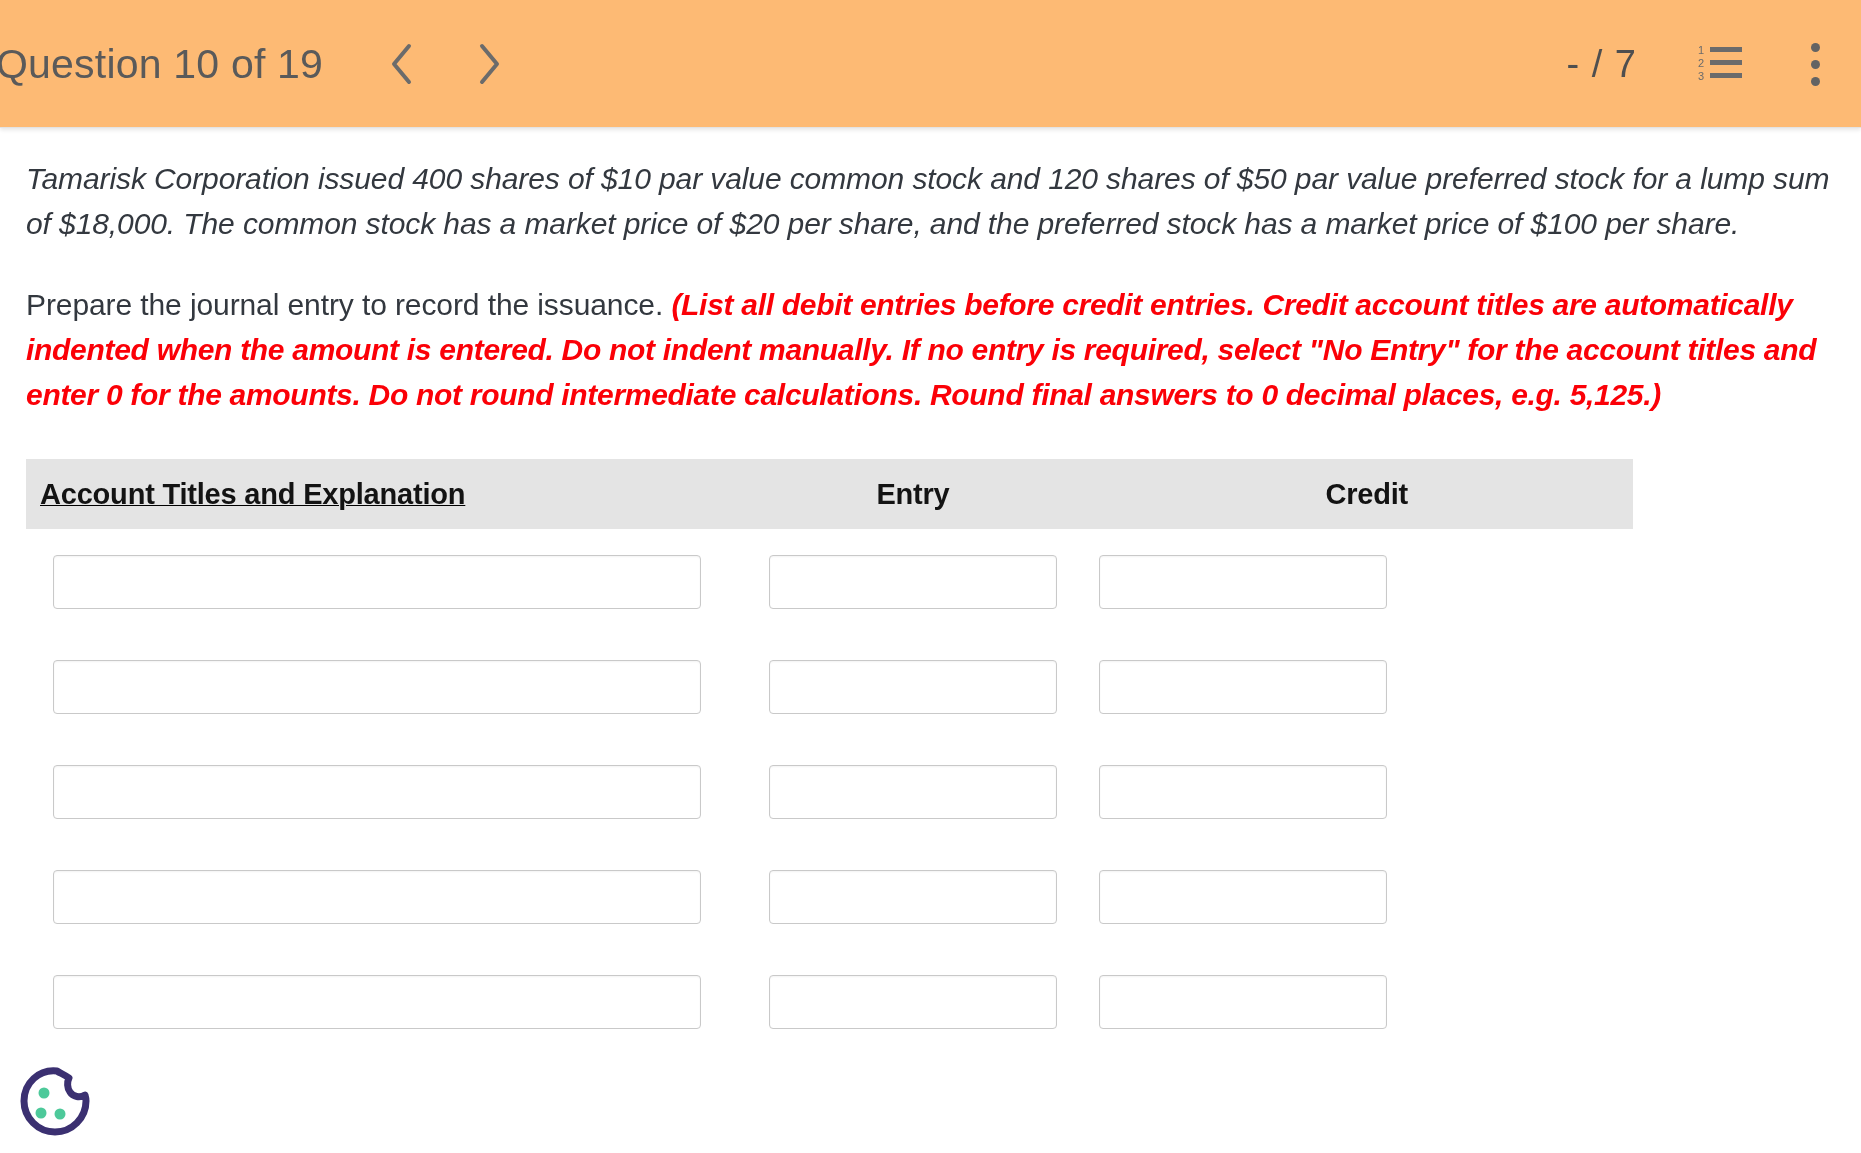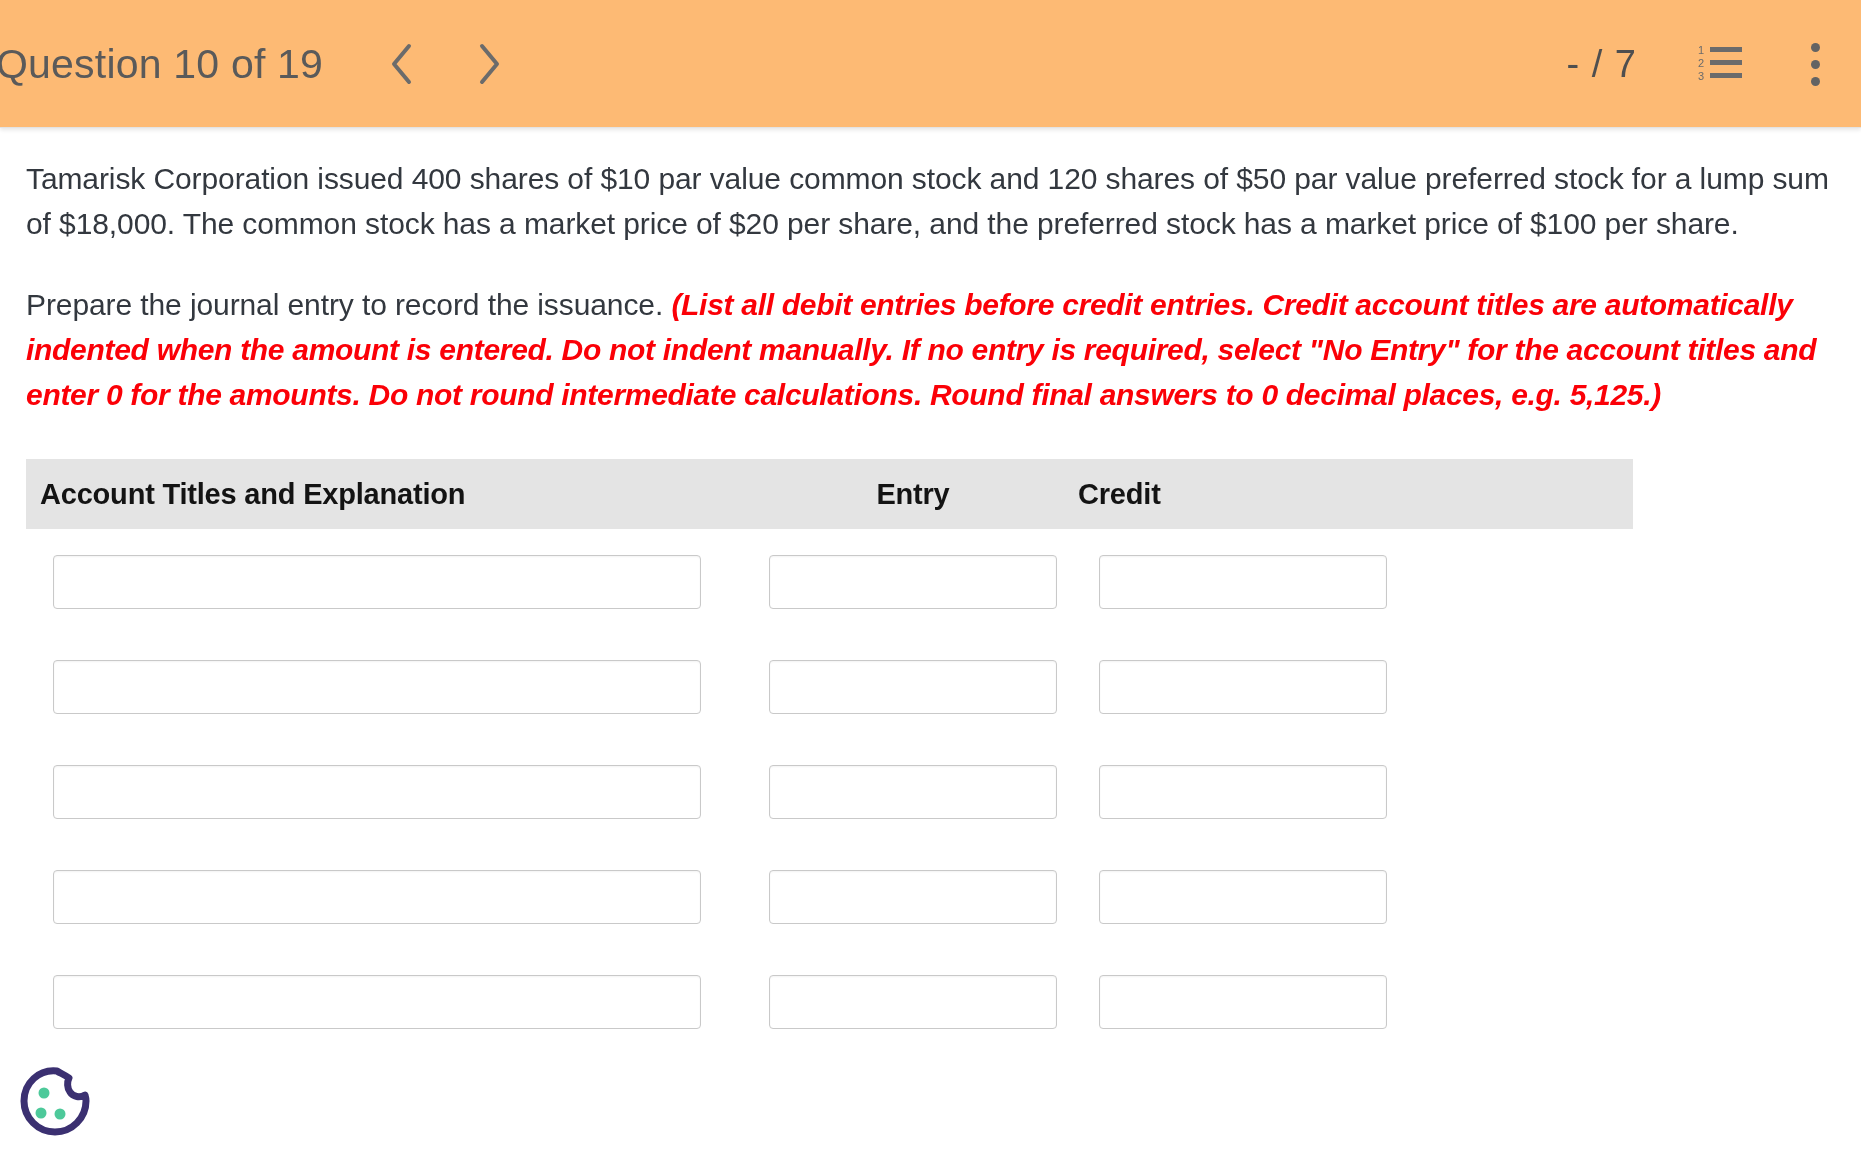--- a/index.html
+++ b/index.html
@@ -92,43 +92,43 @@
     height: calc(1153px - 128px);
     overflow: hidden;
   }
 
   .para {
     font-size: 30px;
     line-height: 45px;
     color: #33383f;
     letter-spacing: -0.1px;
   }
-  .para-1 { margin-top: 28px; max-width: 1840px; }
+  .para-1 { margin-top: 28px; max-width: 1840px; font-style: italic; }
   .para-2 { margin-top: 36px; max-width: 1840px; }
 
   .red-italic {
     color: #fb0007;
     font-weight: bold;
     font-style: italic;
     letter-spacing: -0.3px;
   }
 
   
   .jtable { margin-top: 42px; }
 
   .jhead {
     background: #e4e4e4;
     height: 70px;
     width: 1607px;
     display: flex;
     align-items: center;
   }
-  .col-acct  { width: 722px; padding-left: 14px; }
+  .col-acct  { width: 722px; padding-left: 14px; text-decoration: underline; }
   .col-debit { width: 330px; text-align: center; }
-  .col-credit{ width: 330px; text-align: left; }
+  .col-credit{ width: 330px; text-align: right; }
   .jhead .hlabel {
     font-size: 29px;
     font-weight: bold;
     color: #131313;
     letter-spacing: -0.2px;
   }
 
   .jrow {
     display: flex;
     align-items: center;

